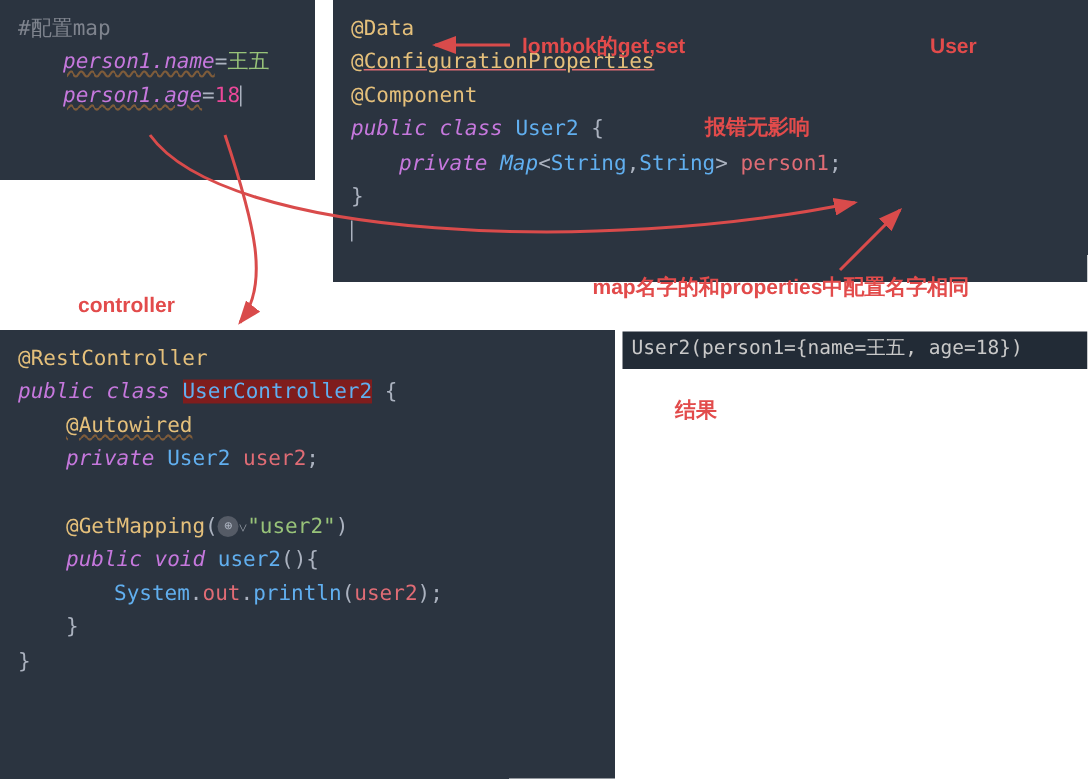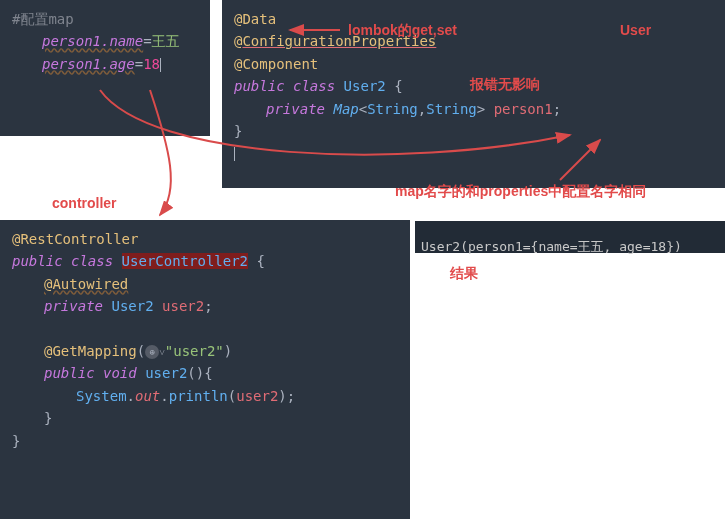--- a/index.html
+++ b/index.html
@@ -15,33 +15,33 @@
   }
   .code-panel {
     background: #2b3440;
     color: #abb2bf;
     position: absolute;
     padding: 8px 12px;
     line-height: 1.6;
     box-sizing: border-box;
   }
   .properties-panel {
-    left: 0; top: 0; width: 210px; height: 136px;
+    left: 0; top: 0; width: 210px; height: 120px;
   }
   .user-panel {
     left: 222px; top: 0; width: 503px; height: 188px;
   }
   .controller-panel {
     left: 0; top: 220px; width: 410px; height: 374px;
   }
   .result-panel {
     left: 415px; top: 221px; width: 310px; height: 25px;
     background: #222b36;
     color: #c9c9c9;
-    padding: 16px 6px;
+    padding: 2px 6px;
     font-size: 13px;
   }
   .comment { color: #7f848e; }
   .keyword { color: #c678dd; font-style: italic; }
   .annotation { color: #e5c07b; }
   .annotation-link { text-decoration: underline; color: #e5c07b; }
   .str { color: #98c379; }
   .type { color: #61afef; }
   .field { color: #e06c75; }
   .ident { color: #abb2bf; }
@@ -113,21 +113,21 @@
   <div>&nbsp;</div>
   <div style="padding-left:32px;">
     <span class="annotation">@GetMapping</span><span class="ident">(</span><span class="icon-inline">⊕</span><span style="font-size:10px;color:#9aa0aa;">˅</span><span class="str">"user2"</span><span class="ident">)</span>
   </div>
   <div style="padding-left:32px;">
     <span class="keyword">public</span>
     <span class="keyword">void</span>
     <span class="method">user2</span><span class="ident">()</span><span class="ident">{</span>
   </div>
   <div style="padding-left:64px;">
-    <span class="type">System</span><span class="ident">.</span><span class="field" style="font-style:italic;">out</span><span class="ident">.</span><span class="method">println</span><span class="ident">(</span><span class="field">user2</span><span class="ident">);</span>
+    <span class="type">System</span><span class="ident">.</span><span class="field" style="">out</span><span class="ident">.</span><span class="method">println</span><span class="ident">(</span><span class="field">user2</span><span class="ident">);</span>
   </div>
   <div style="padding-left:32px;"><span class="ident">}</span></div>
   <div><span class="ident">}</span></div>
 </div>
 
 <div class="code-panel result-panel">
   <span>User2(person1={name=王五, age=18})</span>
 </div>
 
 <svg class="arrows">

